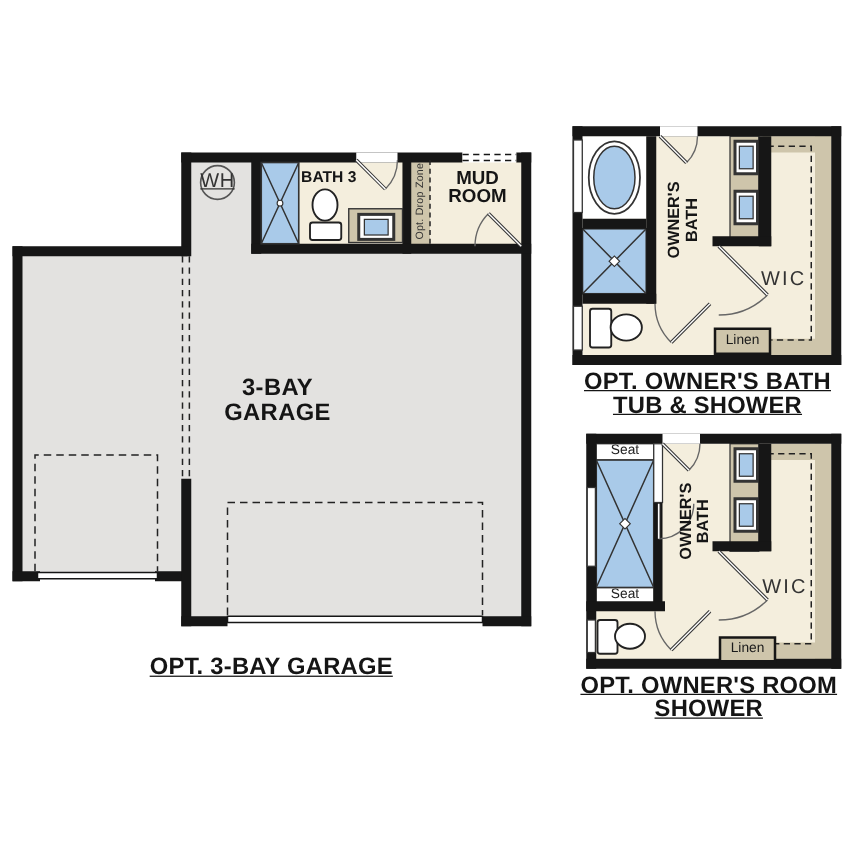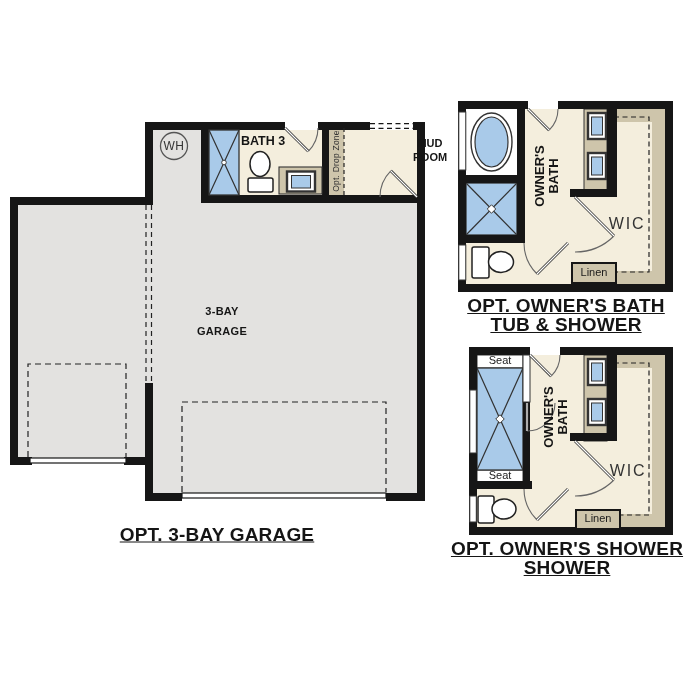--- a/index.html
+++ b/index.html
@@ -3,26 +3,26 @@
 <meta charset="utf-8">
 <style>
   html,body{margin:0;padding:0;background:#ffffff;}
   .stage{position:relative;width:687px;height:687px;background:#fff;
          font-family:"Liberation Sans", sans-serif;overflow:hidden;}
   .stage svg{position:absolute;left:0;top:0;}
   .lbl{position:absolute;transform:translate(-50%,-50%);white-space:nowrap;
        color:#151515;text-align:center;line-height:1.05;}
   .lbl.rot{transform:translate(-50%,-50%) rotate(-90deg);}
   .b{font-weight:bold;}
-  .room-big{font-size:11px;font-weight:bold;line-height:20px;letter-spacing:.3px;}
+  .room-big{font-size:19px;font-weight:bold;line-height:20px;letter-spacing:.3px;}
   .caption{font-size:19px;font-weight:bold;line-height:19px;letter-spacing:.2px;text-decoration:underline;}
-  .room-md{font-size:11px;font-weight:bold;line-height:13.5px;margin-left:48px;}
+  .room-md{font-size:15px;font-weight:bold;line-height:13.5px;}
   .ob{font-size:13px;font-weight:bold;line-height:13.5px;}
   .small{font-size:11px;color:#222;}
-  .wh{font-size:12px;color:#333;letter-spacing:.4px;}
+  .wh{font-size:16px;color:#333;letter-spacing:.4px;text-decoration:underline;}
   .wic{font-size:16px;color:#333;letter-spacing:1.8px;}
   .linen{font-size:11px;color:#1a1a1a;}
   .dz{font-size:8.5px;color:#333;letter-spacing:.2px;}
 </style>
 </head>
 <body>
 
 <div class="stage">
 
 <svg width="687" height="687" viewBox="0 0 687 687">
@@ -269,17 +269,17 @@
 
 <div class="lbl small" style="left:500px;top:361px;">Seat</div>
 <div class="lbl small" style="left:500px;top:476px;">Seat</div>
 <div class="lbl rot ob" style="left:555px;top:417px;">
   <div>OWNER'S</div>
   <div>BATH</div>
 </div>
 <div class="lbl wic" style="left:628px;top:471px;">WIC</div>
 <div class="lbl linen" style="left:598px;top:519px;">Linen</div>
 <div class="lbl caption" style="left:567px;top:558px;">
-  <div>OPT. OWNER'S SHOWER</div>
+  <div>OPT. OWNER'S ROOM</div>
   <div>SHOWER</div>
 </div>
 
 </div>
 
 </body></html>

